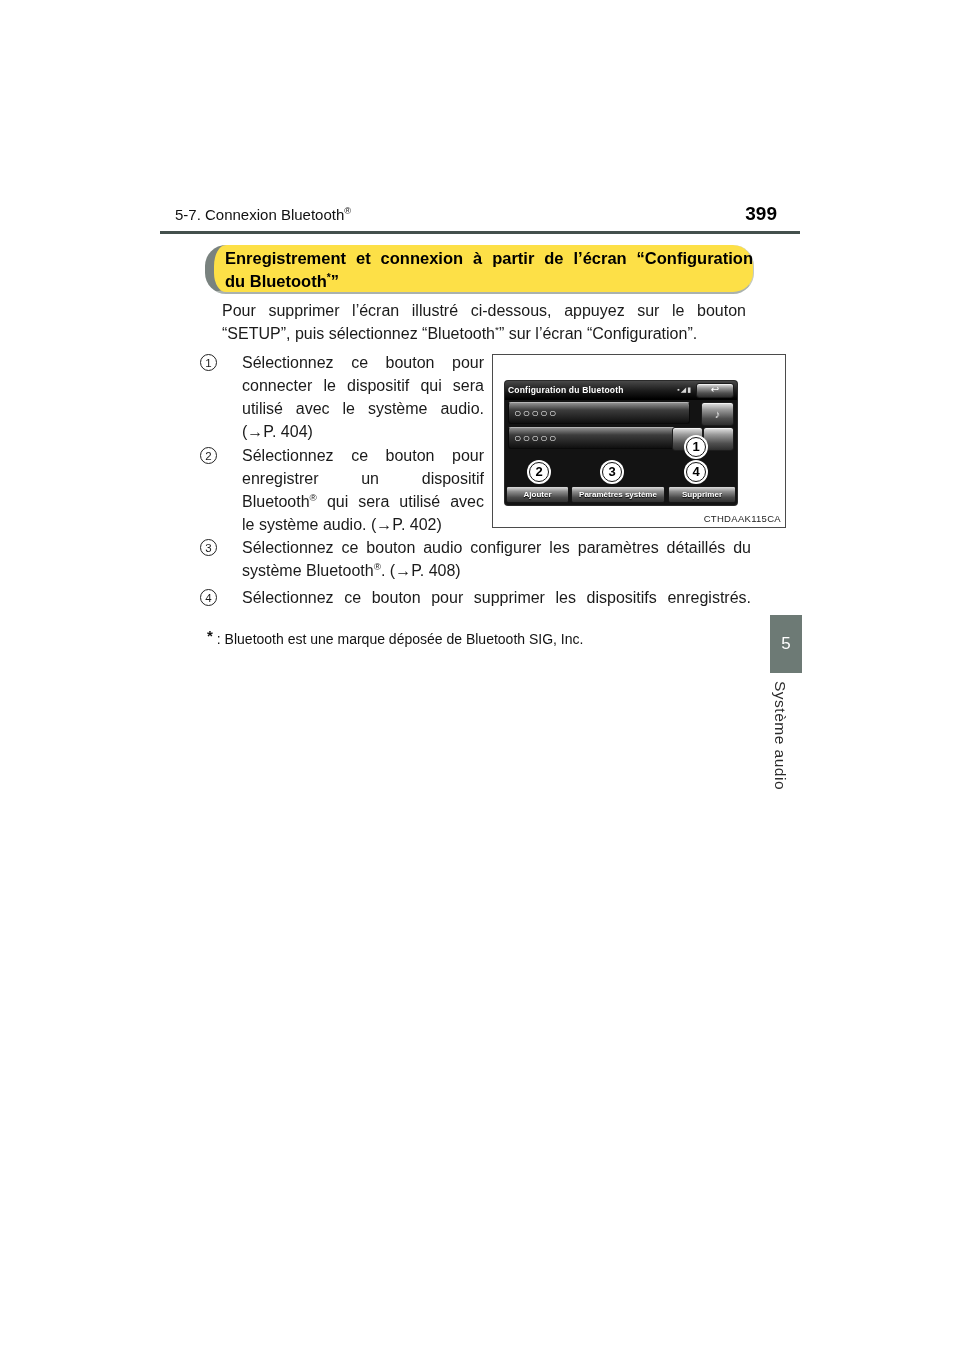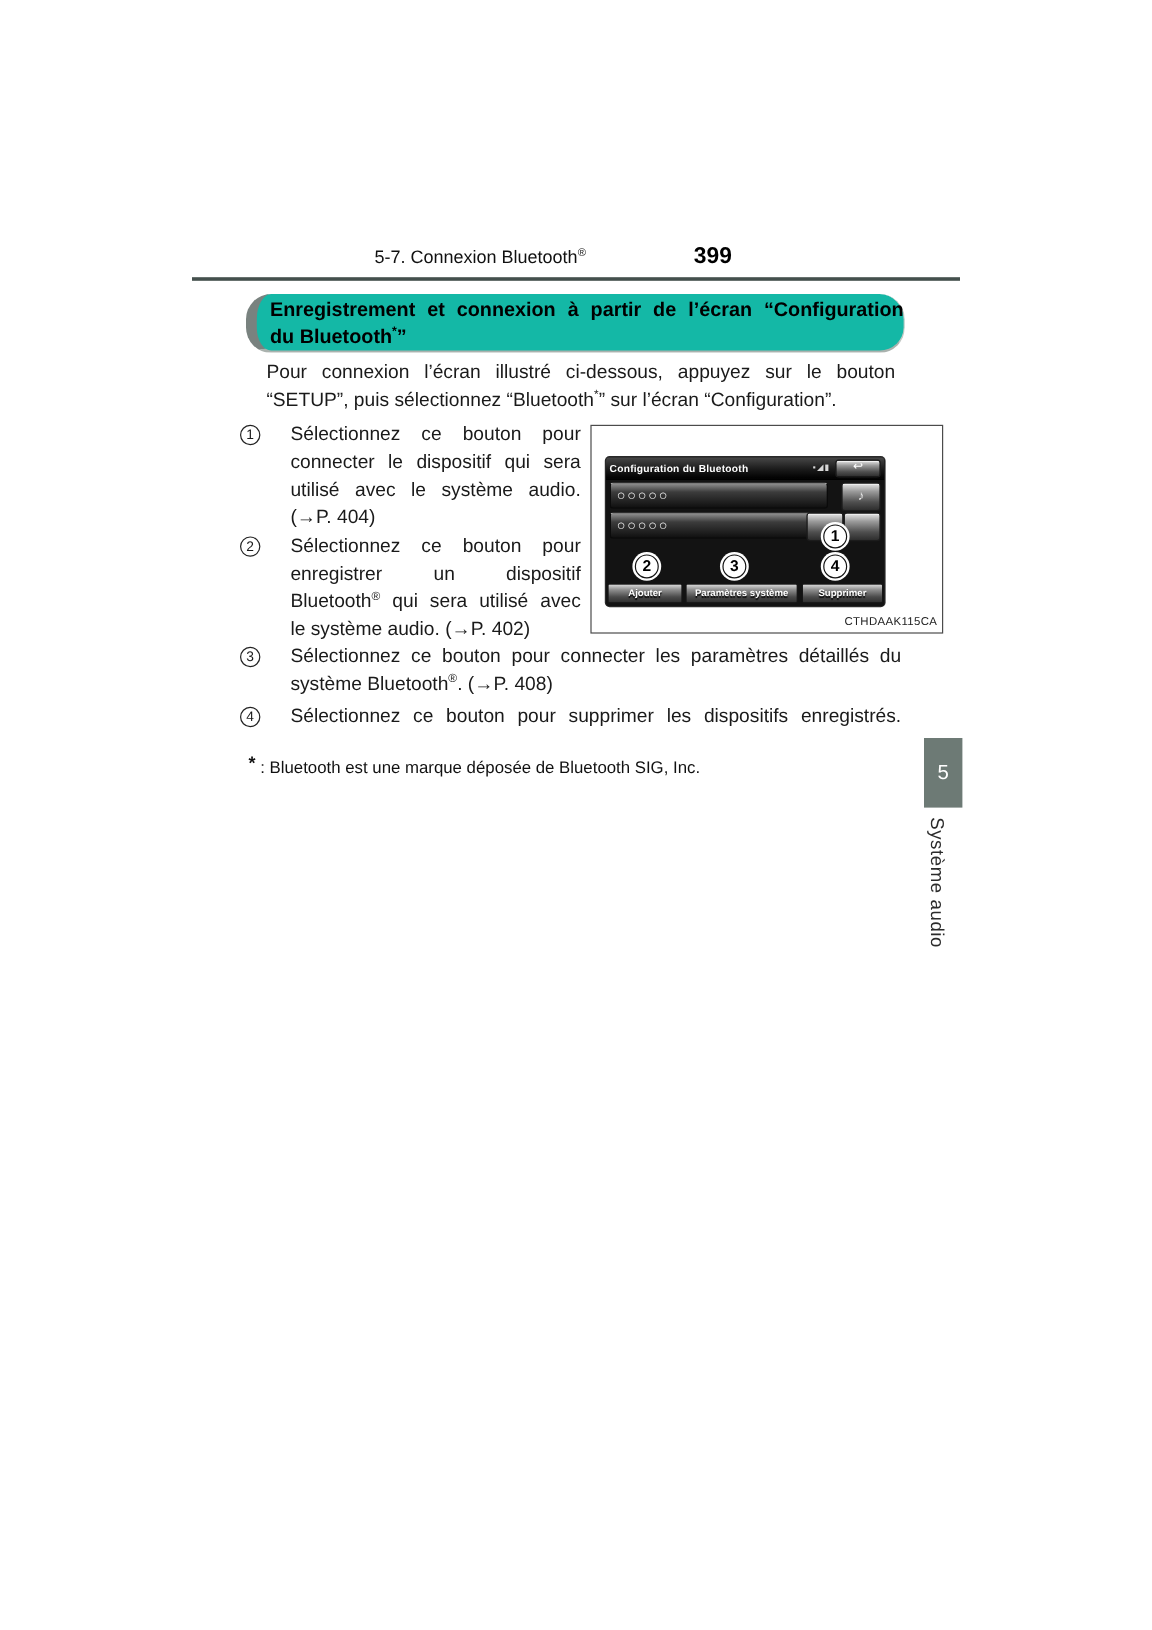--- a/index.html
+++ b/index.html
@@ -5,28 +5,28 @@
   html,body{margin:0;padding:0;}
   body{
     width:960px;height:1358px;position:relative;background:#ffffff;
     font-family:"Liberation Sans","DejaVu Sans",sans-serif;color:#1a1a1a;
     overflow:hidden;
   }
   .abs{position:absolute;}
   .sup{font-size:0.62em;vertical-align:super;line-height:0;}
 
   
-  #header-row{left:160px;top:203px;width:640px;display:flex;justify-content:center;
+  #header-row{left:175px;top:203px;width:640px;display:flex;justify-content:space-between;
     align-items:baseline;gap:46px;padding-right:38px;box-sizing:border-box;}
   #header-section{font-size:15px;color:#111;}
   #header-page{font-size:19px;font-weight:bold;color:#000;margin-left:44px;}
   #header-rule{left:160px;top:231px;width:640px;height:3px;background:#44504d;}
 
   
-  #title-box{left:205px;top:245px;width:549px;height:49px;background:#14b8a6;
+  #title-box{left:205px;top:245px;width:549px;height:49px;background:#fde047;
     border-left:9px solid #79827f;border-bottom:2px solid #aab2ae;border-right:1px solid #c2c8c4;
     box-sizing:border-box;padding:2px 0 0 11px;border-radius:21px;}
   .title-line{font-size:16.5px;font-weight:bold;line-height:23px;color:#000;}
   .jl{text-align:justify;text-align-last:justify;}
 
   
   #intro{left:222px;top:299px;width:524px;font-size:16px;line-height:23px;}
   .step{box-sizing:border-box;padding-left:42px;font-size:16px;line-height:23px;}
   #step-1{left:200px;top:351px;width:284px;}
   #step-2{left:200px;top:444px;width:284px;}
@@ -98,21 +98,21 @@
   <span id="header-page">399</span>
 </div>
 <div class="abs" id="header-rule"></div>
 
 <div class="abs" id="title-box">
   <div class="title-line jl">Enregistrement et connexion à partir de l’écran “Configuration</div>
   <div class="title-line"><span>du Bluetooth</span><span class="sup">*</span><span>”</span></div>
 </div>
 
 <div class="abs" id="intro">
-  <div class="jl">Pour connexion l’écran illustré ci-dessous, appuyez sur le bouton</div>
+  <div class="jl">Pour supprimer l’écran illustré ci-dessous, appuyez sur le bouton</div>
   <div><span>“SETUP”, puis sélectionnez “Bluetooth</span><span class="sup">*</span><span>” sur l’écran “Configuration”.</span></div>
 </div>
 
 <div class="abs step" id="step-1">
   <span class="step-num">1</span>
   <div class="jl">Sélectionnez ce bouton pour</div>
   <div class="jl">connecter le dispositif qui sera</div>
   <div class="jl">utilisé avec le système audio.</div>
   <div>(→P. 404)</div>
 </div>
@@ -120,21 +120,21 @@
 <div class="abs step" id="step-2">
   <span class="step-num">2</span>
   <div class="jl">Sélectionnez ce bouton pour</div>
   <div class="jl">enregistrer un dispositif</div>
   <div class="jl"><span>Bluetooth</span><span class="sup">®</span><span> qui sera utilisé avec</span></div>
   <div>le système audio. (→P. 402)</div>
 </div>
 
 <div class="abs step" id="step-3">
   <span class="step-num">3</span>
-  <div class="jl">Sélectionnez ce bouton pour connecter les paramètres détaillés du</div>
+  <div class="jl">Sélectionnez ce bouton audio configurer les paramètres détaillés du</div>
   <div><span>système Bluetooth</span><span class="sup">®</span><span>. (→P. 408)</span></div>
 </div>
 
 <div class="abs step" id="step-4">
   <span class="step-num">4</span>
   <div class="jl">Sélectionnez ce bouton pour supprimer les dispositifs enregistrés.</div>
 </div>
 
 <div class="abs" id="footnote">
   <span class="fn-star">*</span><span>: Bluetooth est une marque déposée de Bluetooth SIG, Inc.</span>

